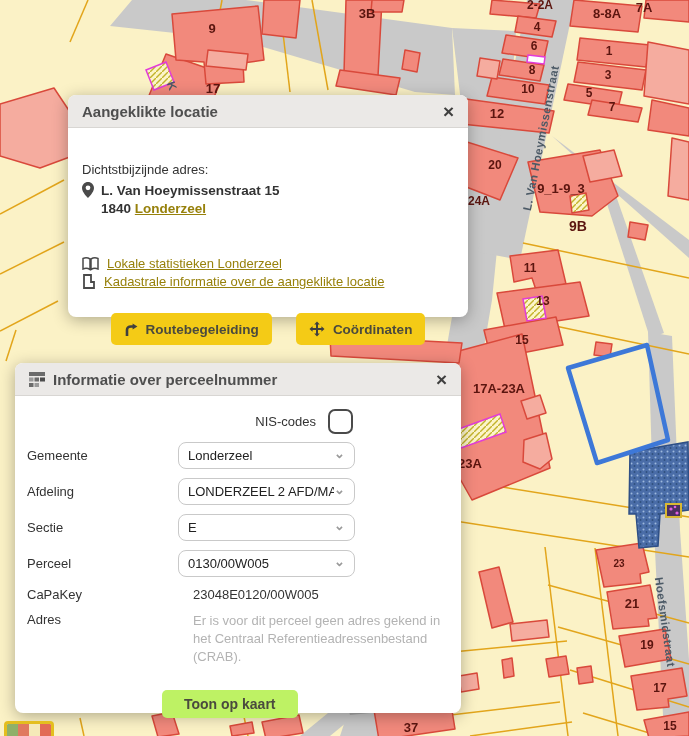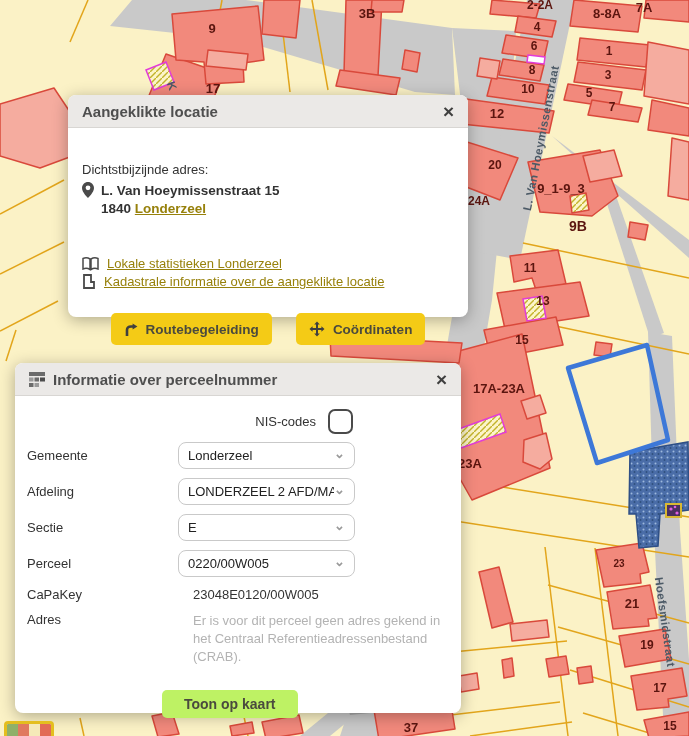--- a/index.html
+++ b/index.html
@@ -314,21 +314,21 @@
       <span class="flabel">Sectie</span>
       <div class="select">
         <span class="val">E</span>
         <span class="chev">⌄</span>
       </div>
     </div>
 
     <div class="frow">
       <span class="flabel">Perceel</span>
       <div class="select">
-        <span class="val">0220/00W005</span>
+        <span class="val">0130/00W005</span>
         <span class="chev">⌄</span>
       </div>
     </div>
 
     <div class="trow">
       <span class="flabel">CaPaKey</span>
       <span class="tval">23048E0120/00W005</span>
     </div>
 
     <div class="trow">

